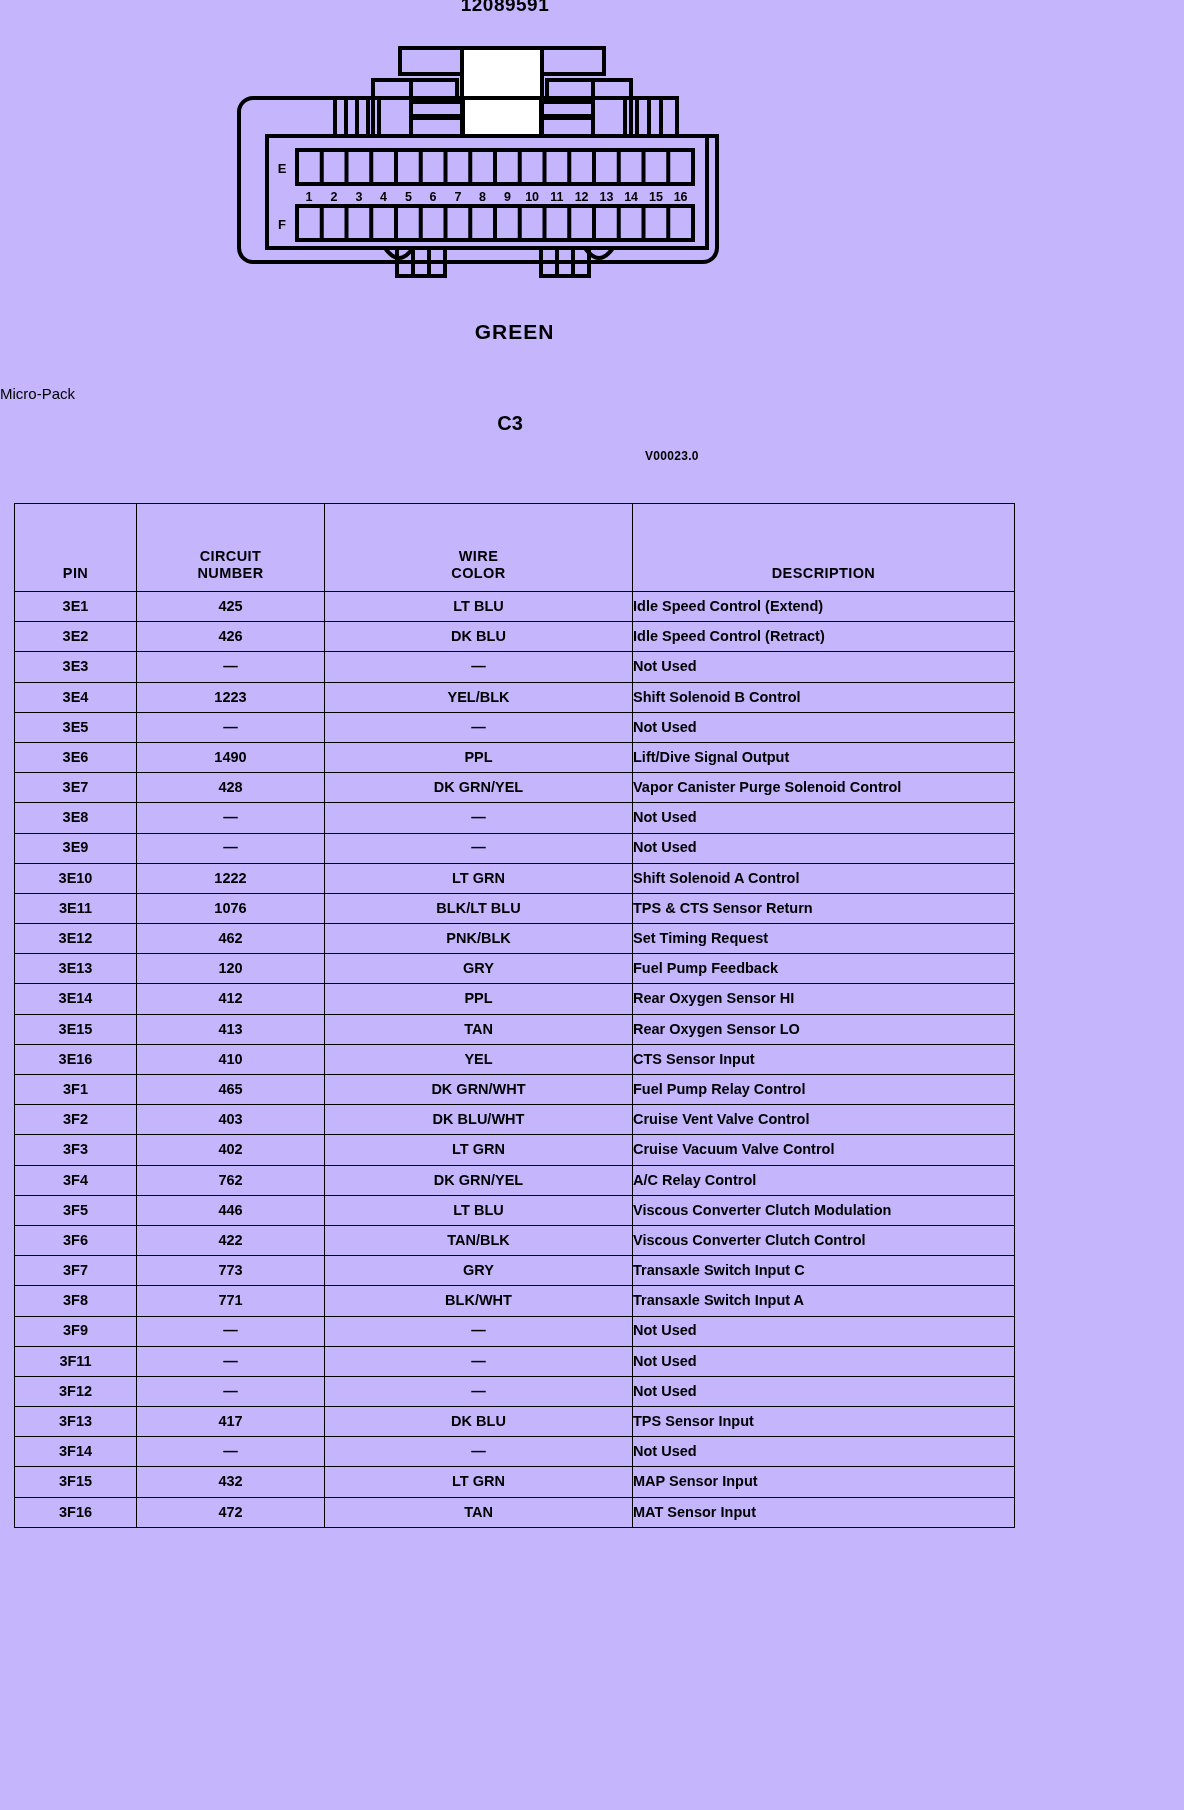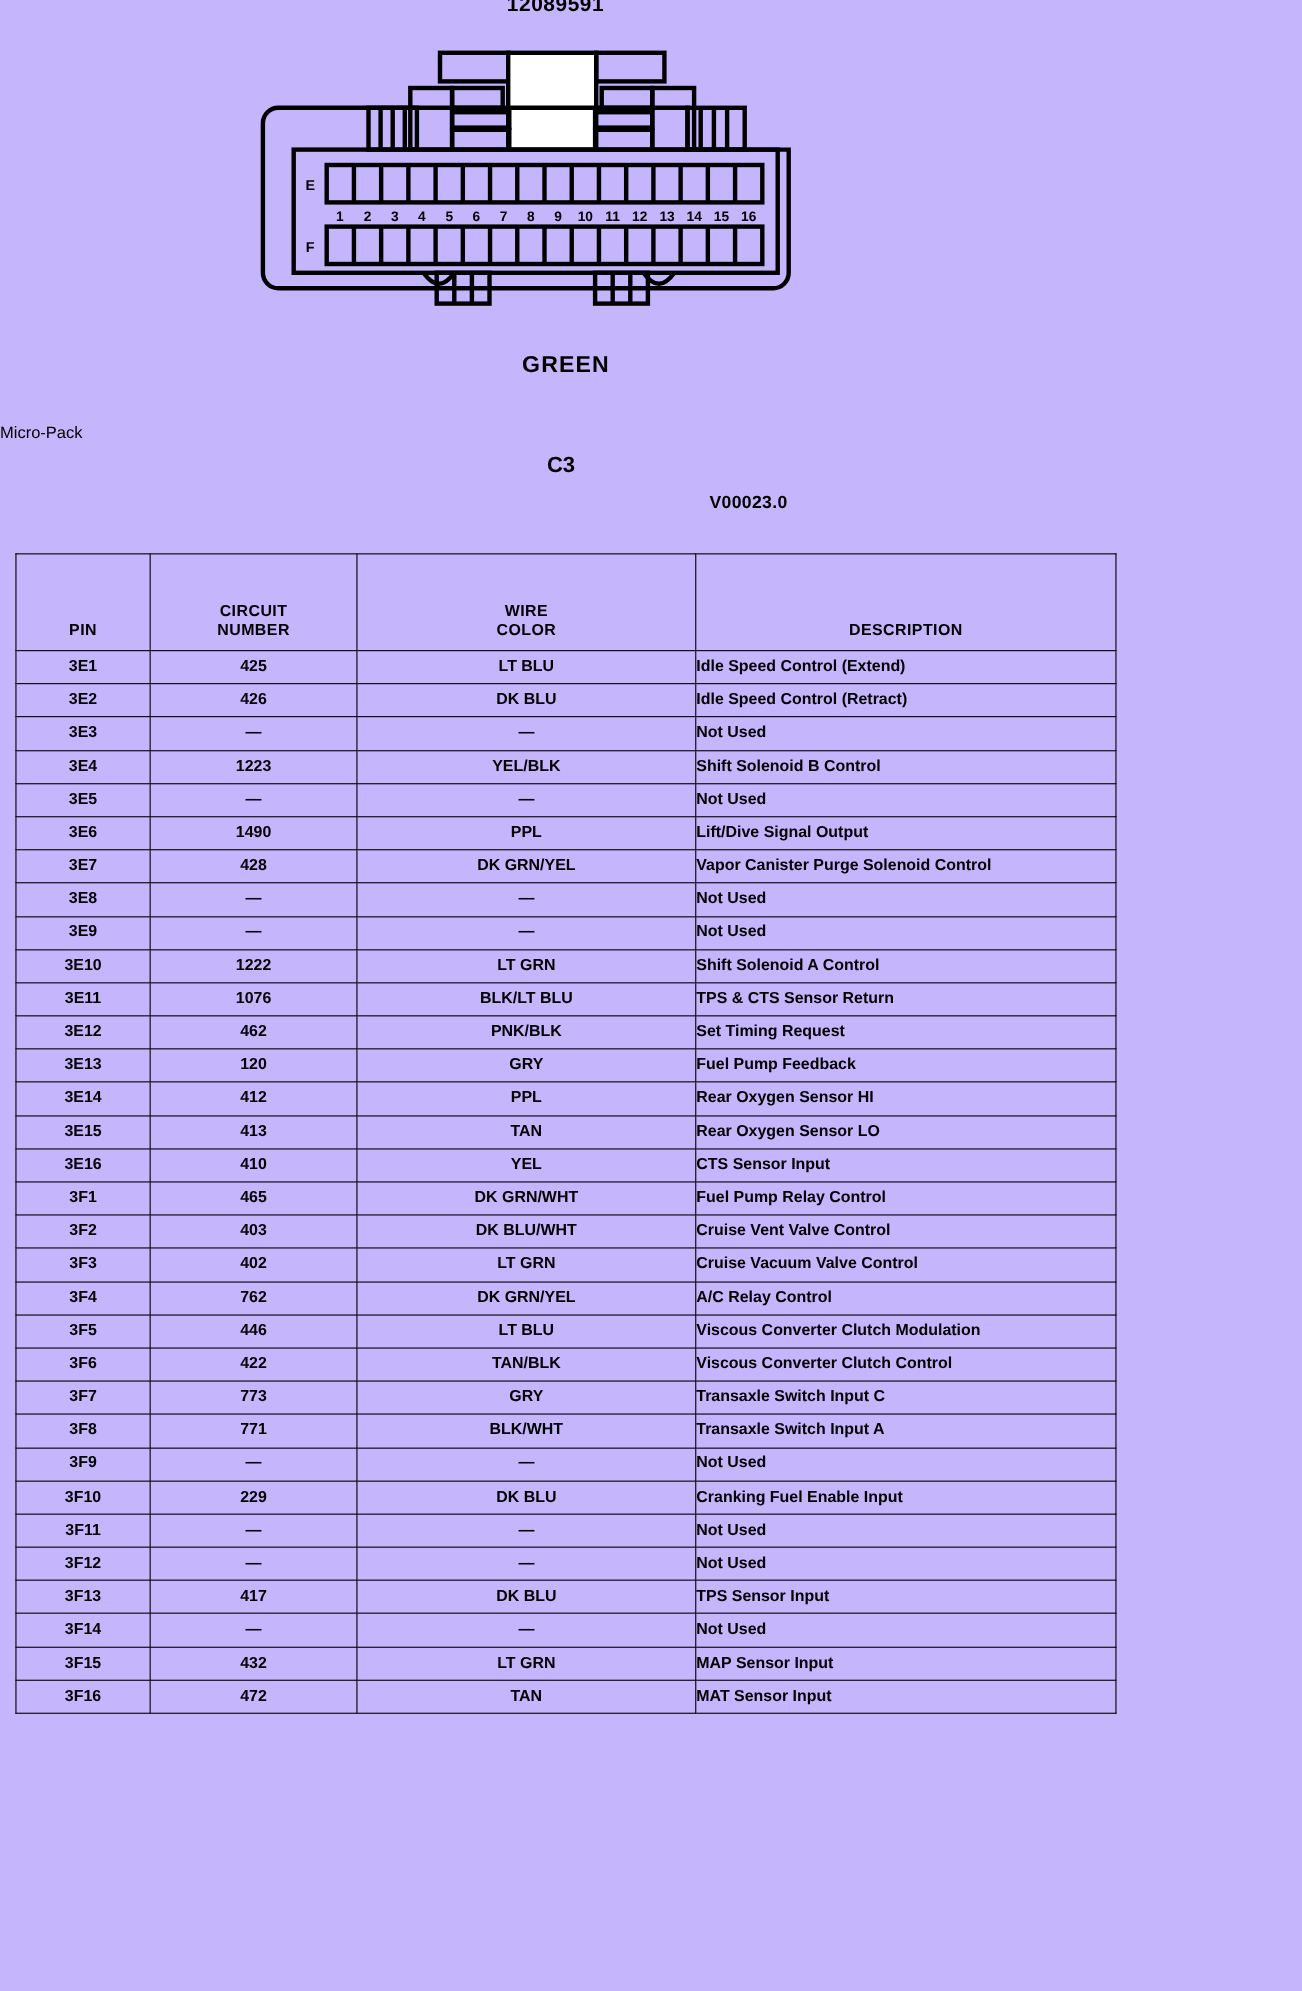--- a/index.html
+++ b/index.html
@@ -68,21 +68,21 @@
     width: 1010px;
     text-align: center;
     font-size: 20px;
     font-weight: bold;
     padding-left: 10px;
   }
   .version-label {
     position: absolute;
     top: 449px;
     left: 645px;
-    font-size: 16px;
+    font-size: 12px;
     font-weight: bold;
     letter-spacing: 0.3px;
   }
 
   
   .pin-table-wrap {
     position: absolute;
     top: 503px;
     left: 14px;
     width: 1000px;
@@ -401,26 +401,20 @@
             <td class="c-color">BLK/WHT</td>
             <td class="c-desc">Transaxle Switch Input A</td>
           </tr>
           <tr>
             <td class="c-pin">3F9</td>
             <td class="c-circ">—</td>
             <td class="c-color">—</td>
             <td class="c-desc">Not Used</td>
           </tr>
           <tr>
-            <td class="c-pin">3F10</td>
-            <td class="c-circ">229</td>
-            <td class="c-color">DK BLU</td>
-            <td class="c-desc">Cranking Fuel Enable Input</td>
-          </tr>
-          <tr>
             <td class="c-pin">3F11</td>
             <td class="c-circ">—</td>
             <td class="c-color">—</td>
             <td class="c-desc">Not Used</td>
           </tr>
           <tr>
             <td class="c-pin">3F12</td>
             <td class="c-circ">—</td>
             <td class="c-color">—</td>
             <td class="c-desc">Not Used</td>

